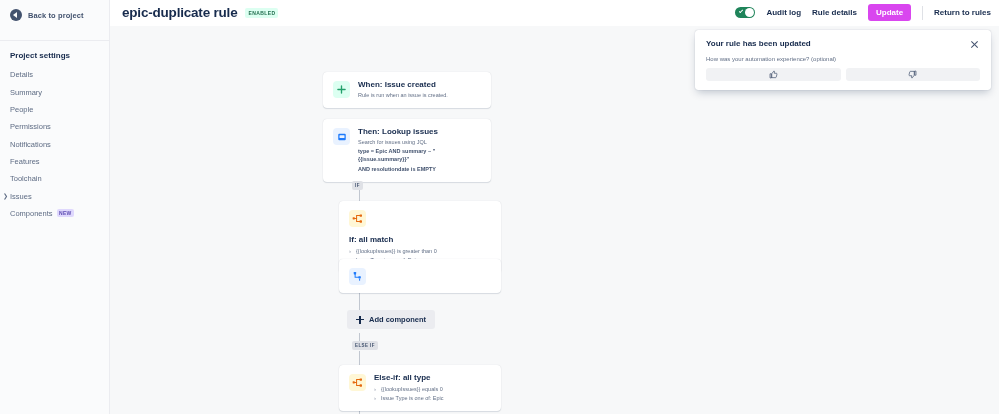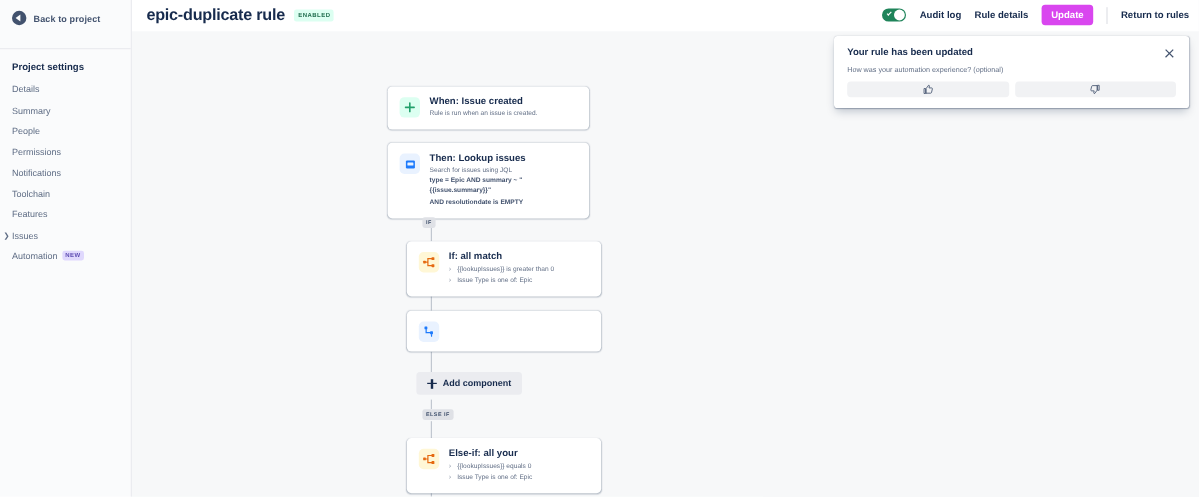--- a/index.html
+++ b/index.html
@@ -234,31 +234,31 @@
       <div class="nav-item">
         <span>People</span>
       </div>
       <div class="nav-item">
         <span>Permissions</span>
       </div>
       <div class="nav-item">
         <span>Notifications</span>
       </div>
       <div class="nav-item">
+        <span>Features</span>
+      </div>
+      <div class="nav-item">
         <span>Toolchain</span>
-      </div>
-      <div class="nav-item">
-        <span>Features</span>
       </div>
       <div class="nav-item">
         <span class="caret">❯</span>
         <span>Issues</span>
       </div>
       <div class="nav-item">
-        <span>Automation</span>
+        <span>Components</span>
         <span class="badge-new">NEW</span>
       </div>
     </nav>
   </aside>
 
   <section class="main">
 
     <div class="topbar">
       <span class="rule-title">epic-duplicate rule</span>
       <span class="badge-enabled">ENABLED</span>
@@ -309,21 +309,21 @@
           <div class="card-body">
             <div class="card-title">Then: Lookup issues</div>
             <div class="card-sub">Search for issues using JQL</div>
             <div class="card-sub bold">type = Epic AND summary ~ "{{issue.summary}}"</div>
             <div class="card-sub bold">AND resolutiondate is EMPTY</div>
           </div>
         </div>
 
         <div class="branch-tag" style="top:143px;">IF</div>
 
-        <div class="card" style="position:absolute;top:163px;left:16px;width:162px;">
+        <div class="card" style="position:absolute;top:163px;left:16px;width:162px;flex-direction:column;">
           <span class="card-icon ic-yellow">
             <svg width="11" height="11" viewBox="0 0 12 12" aria-hidden="true">
               <path d="M2 6h3M5 6V2.8h4M5 6v3.2h4" stroke="#e56910" stroke-width="1.1" fill="none" stroke-linecap="round"></path>
               <rect x="8.3" y="1.5" width="2.6" height="2.6" rx=".5" fill="#e56910"></rect>
               <rect x="8.3" y="7.9" width="2.6" height="2.6" rx=".5" fill="#e56910"></rect>
               <rect x=".7" y="4.7" width="2.4" height="2.4" rx=".5" fill="#e56910"></rect>
             </svg>
           </span>
           <div class="card-body">
             <div class="card-title">If: all match</div>
@@ -355,21 +355,21 @@
         <div class="card" style="position:absolute;top:327px;left:16px;width:162px;">
           <span class="card-icon ic-yellow">
             <svg width="11" height="11" viewBox="0 0 12 12" aria-hidden="true">
               <path d="M2 6h3M5 6V2.8h4M5 6v3.2h4" stroke="#e56910" stroke-width="1.1" fill="none" stroke-linecap="round"></path>
               <rect x="8.3" y="1.5" width="2.6" height="2.6" rx=".5" fill="#e56910"></rect>
               <rect x="8.3" y="7.9" width="2.6" height="2.6" rx=".5" fill="#e56910"></rect>
               <rect x=".7" y="4.7" width="2.4" height="2.4" rx=".5" fill="#e56910"></rect>
             </svg>
           </span>
           <div class="card-body">
-            <div class="card-title">Else-if: all your</div>
+            <div class="card-title">Else-if: all type</div>
             <div class="cond-list">
               <div class="cond-item">{{lookupIssues}} equals 0</div>
               <div class="cond-item">Issue Type is one of: Epic</div>
             </div>
           </div>
         </div>
 
       </div>
     </div>
 

